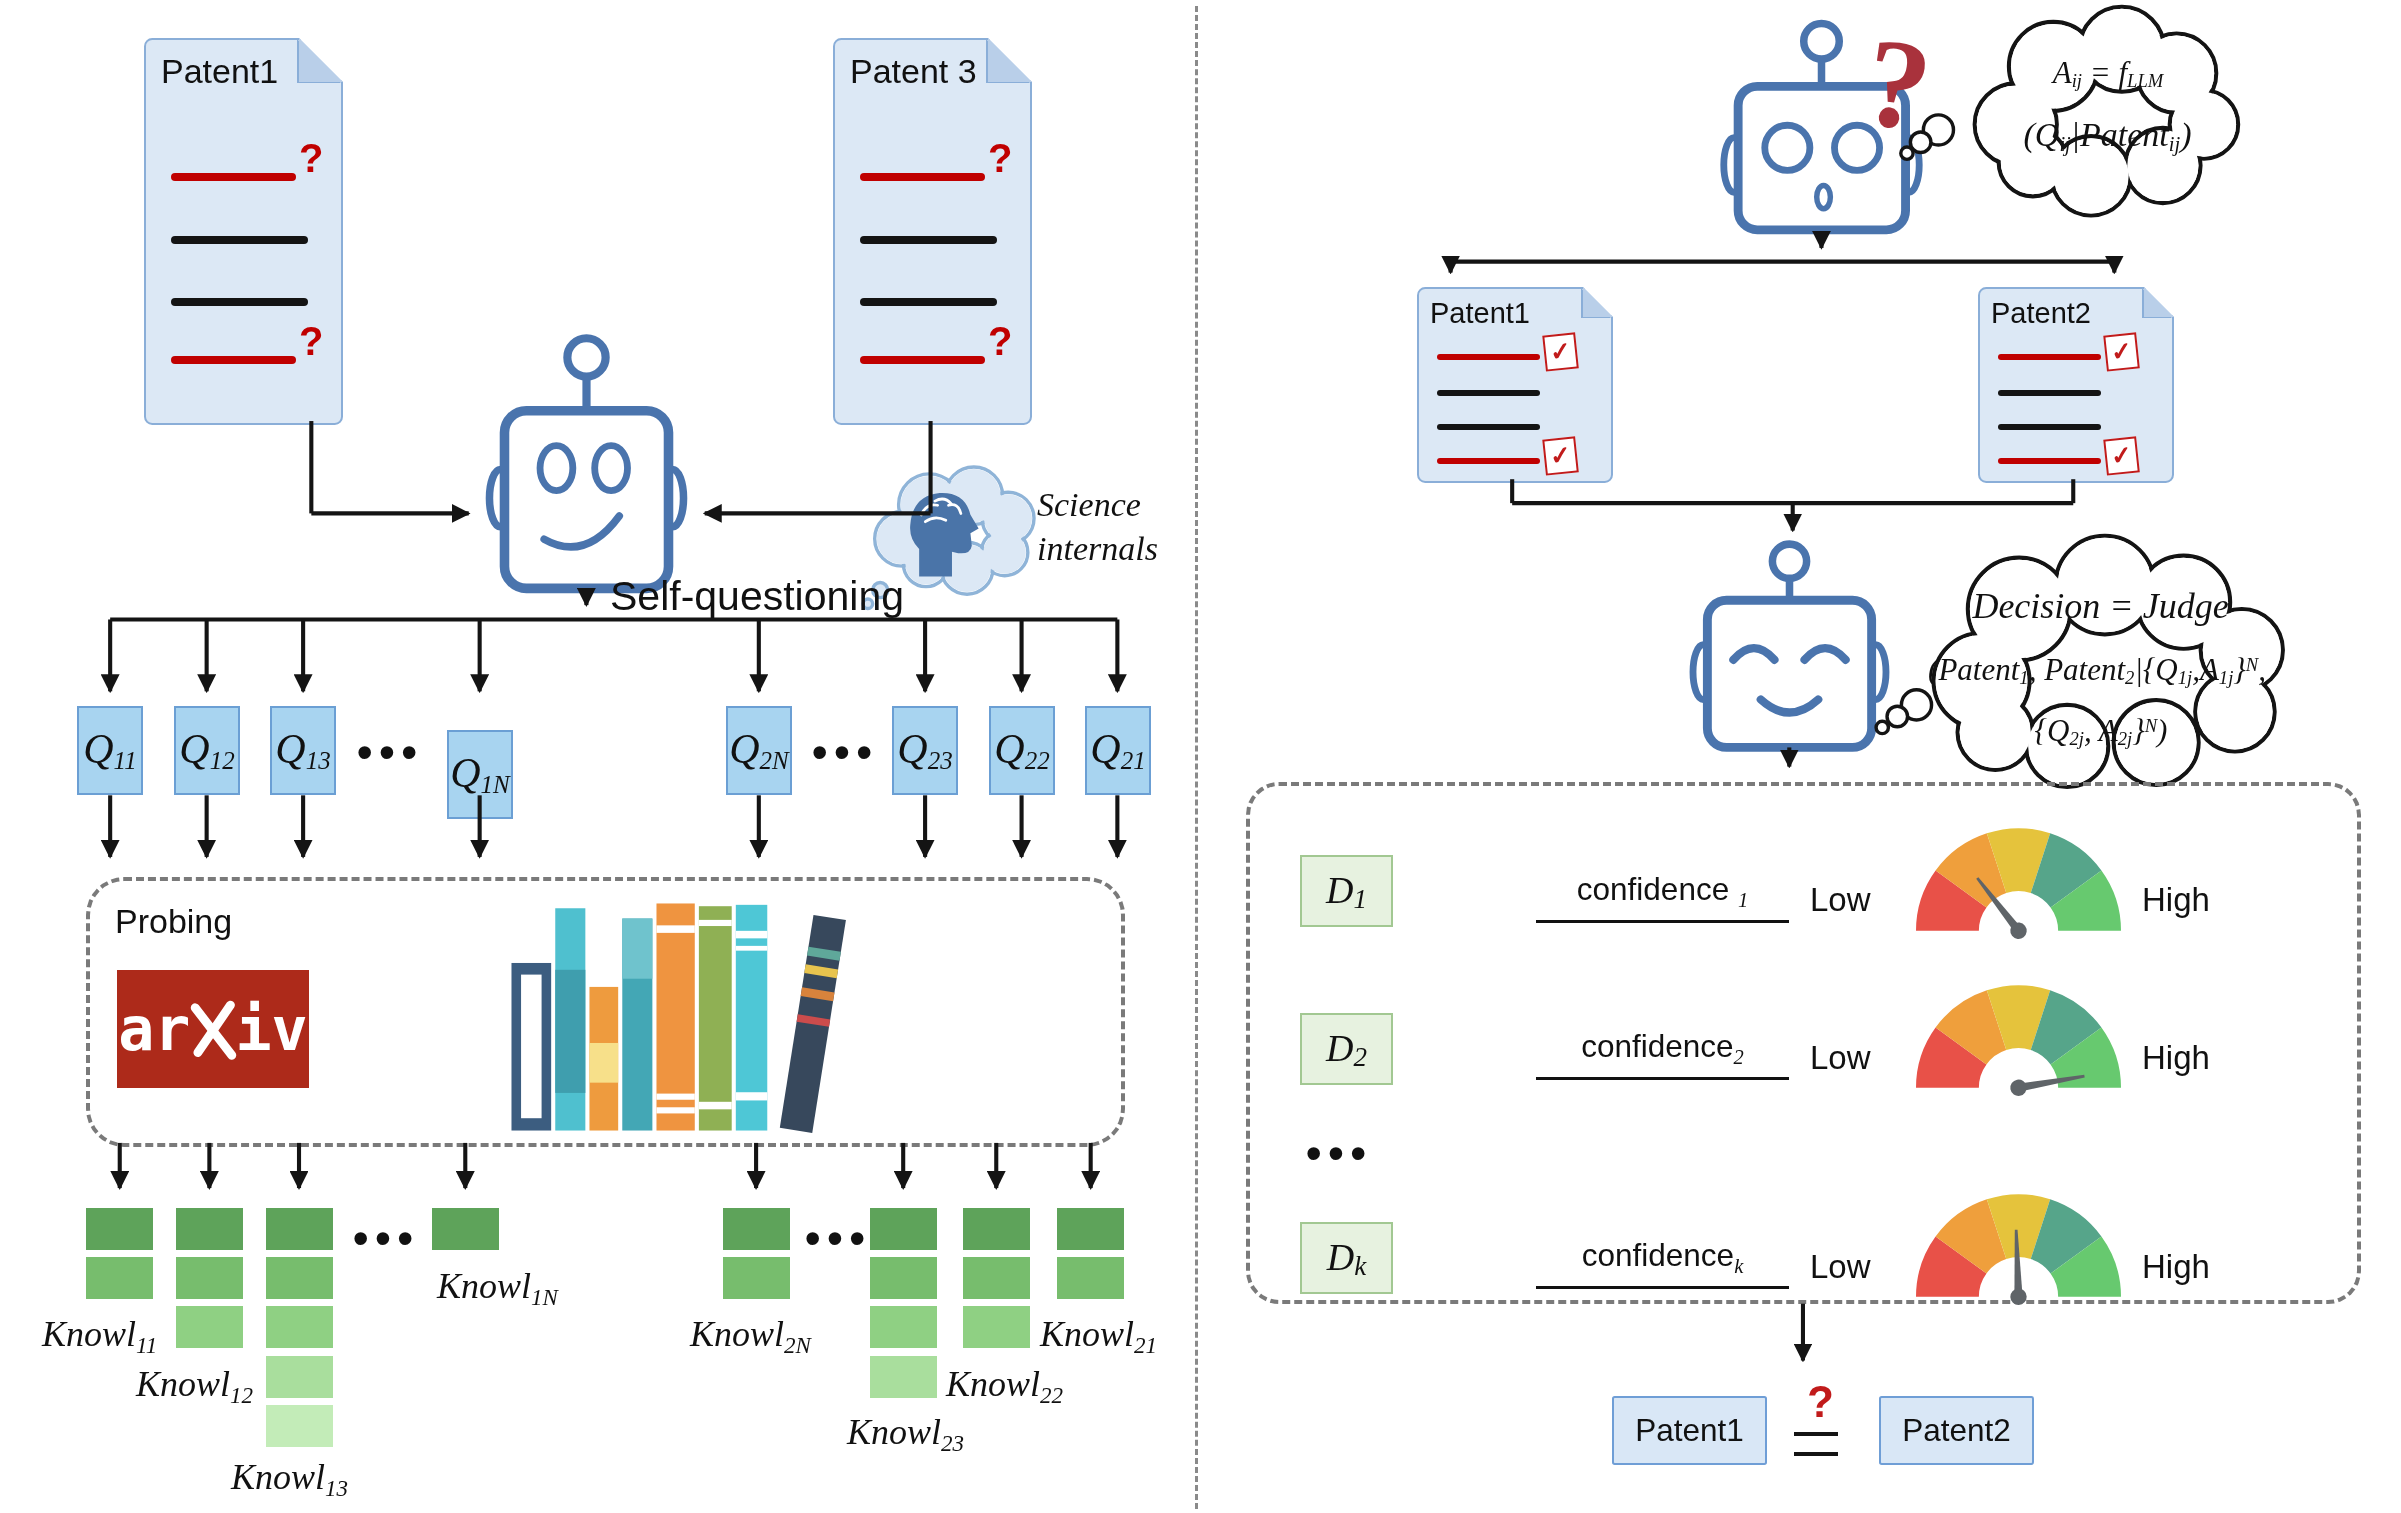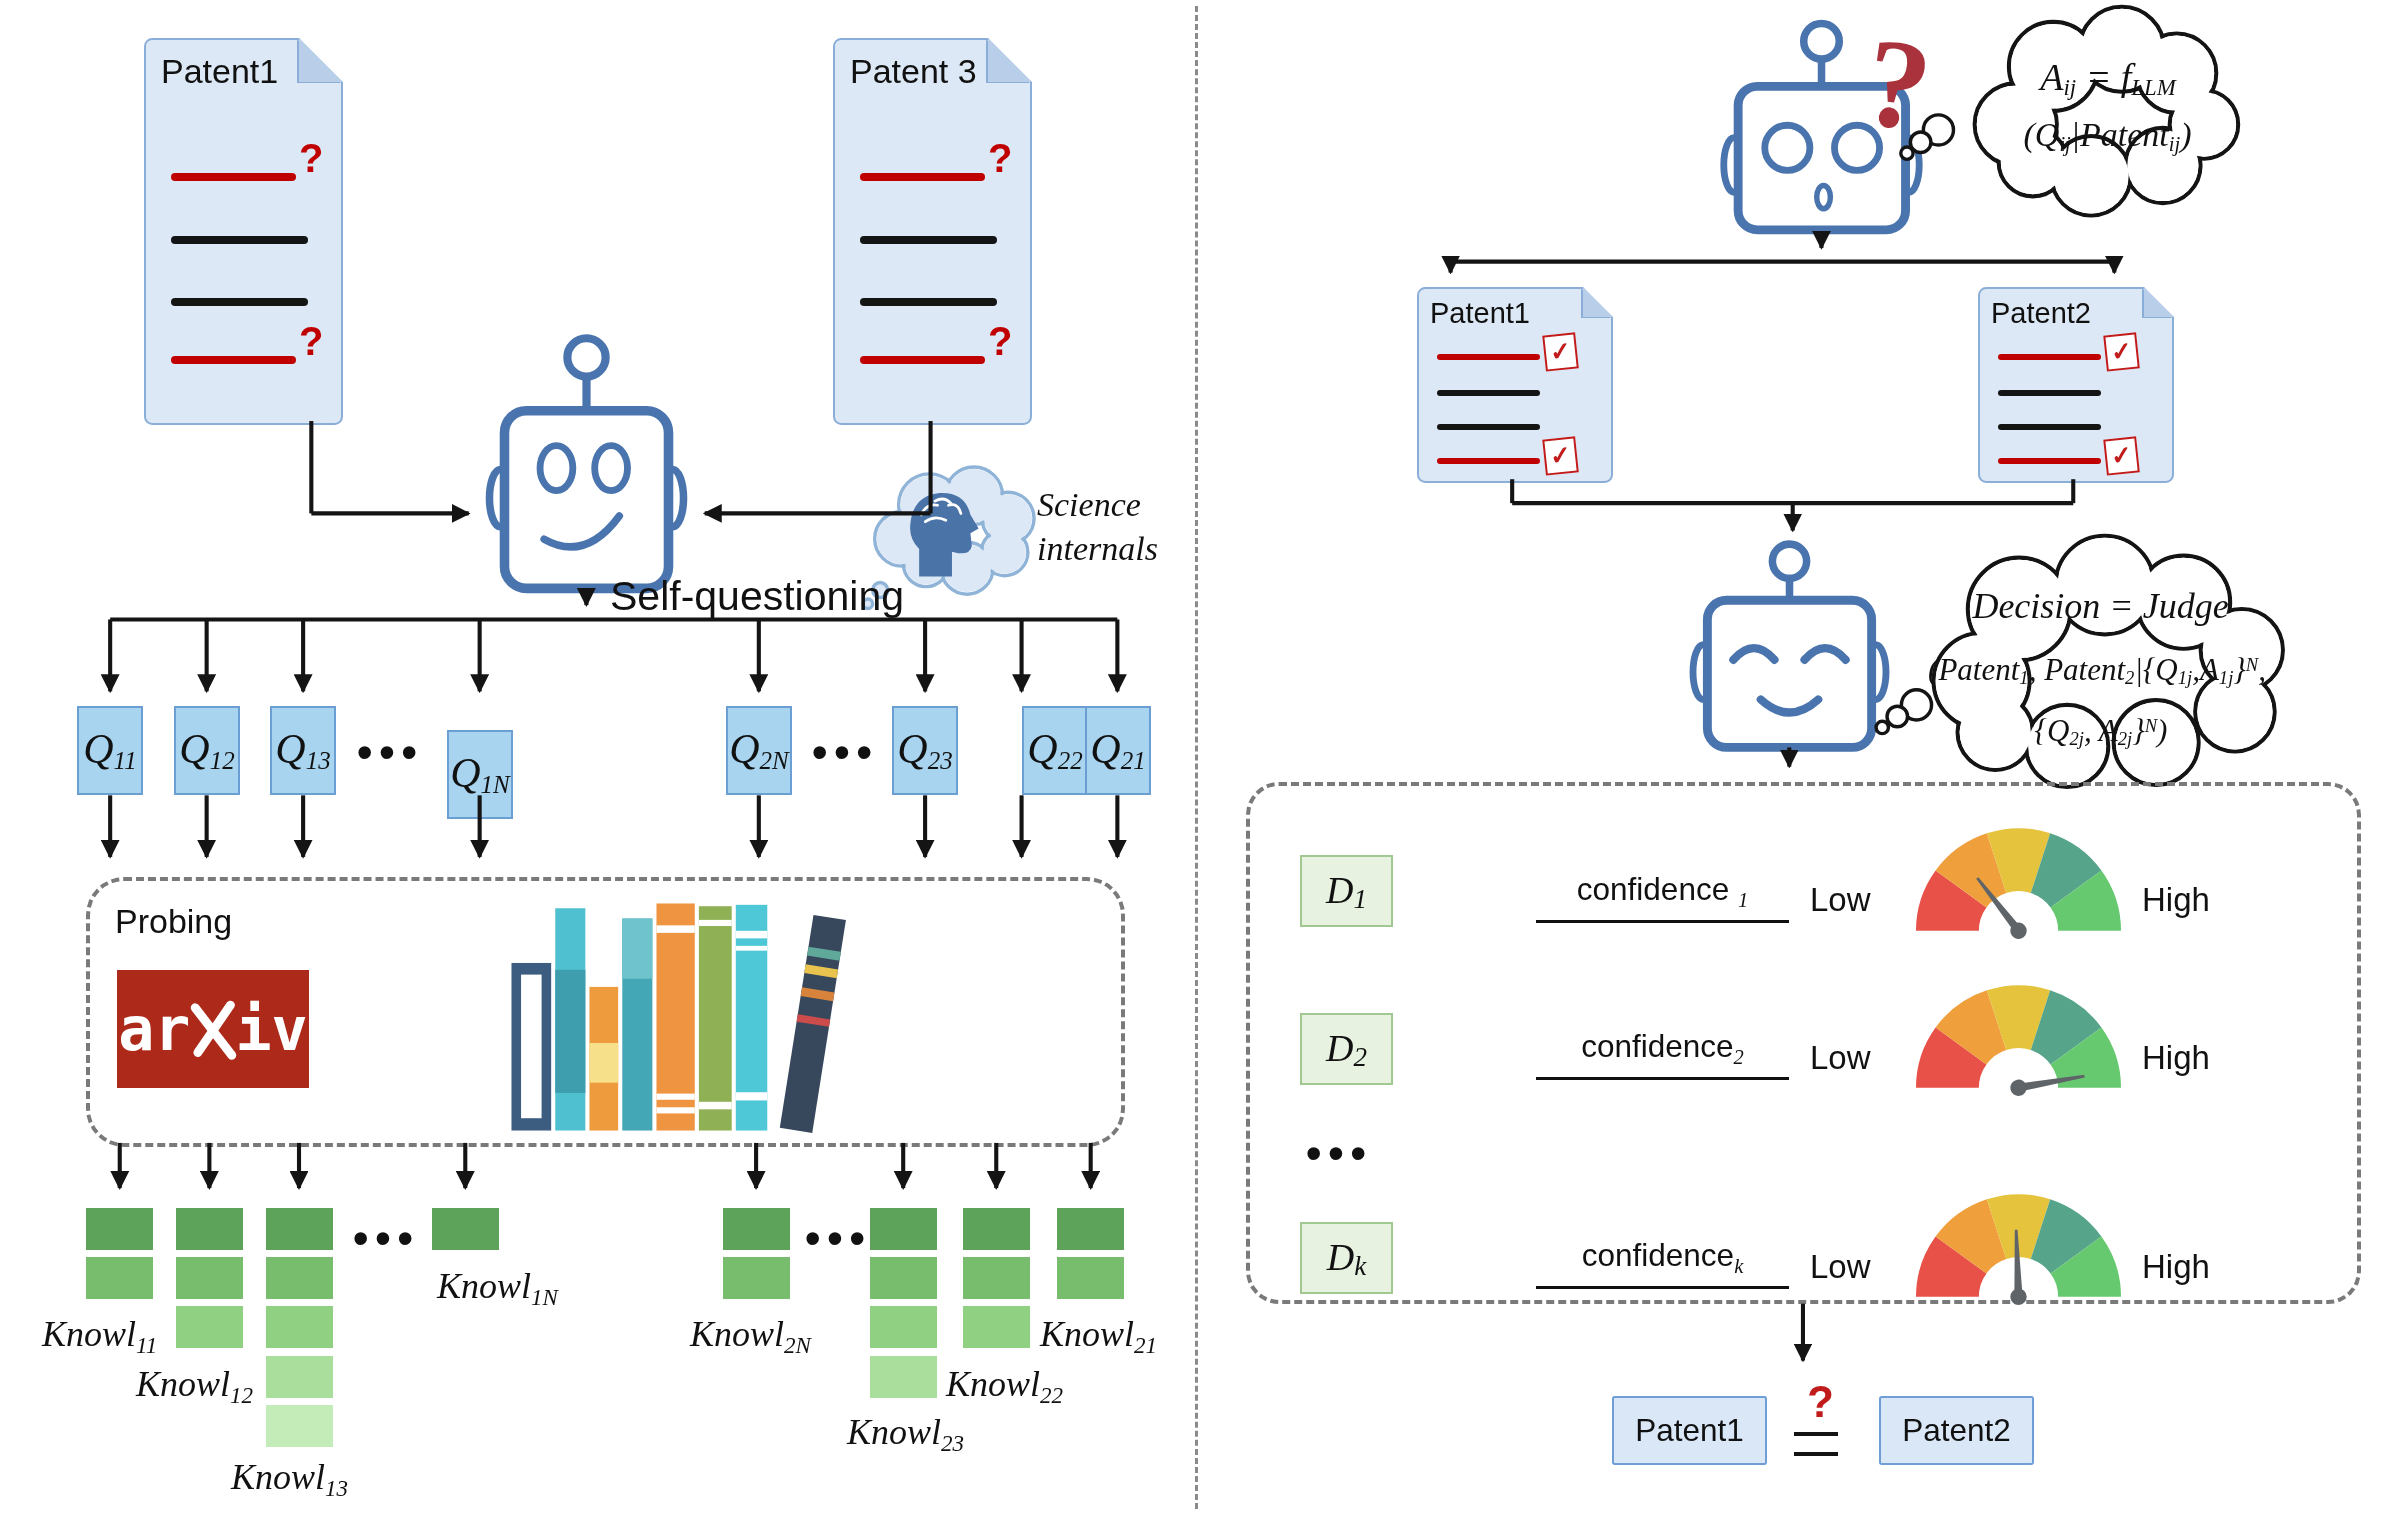--- a/index.html
+++ b/index.html
@@ -214,21 +214,21 @@
     <span><span>Q</span><sub>1N</sub></span>
   </div>
 
 <div class="qbox" style="left:726px;top:706px;">
     <span><span>Q</span><sub>2N</sub></span>
   </div>
 <div class="dots" style="left:812px;top:727px;">•••</div>
 <div class="qbox" style="left:892px;top:706px;">
     <span><span>Q</span><sub>23</sub></span>
   </div>
-<div class="qbox" style="left:1022px;top:706px;">
+<div class="qbox" style="left:989px;top:706px;">
     <span><span>Q</span><sub>22</sub></span>
   </div>
 <div class="qbox" style="left:1085px;top:706px;">
     <span><span>Q</span><sub>21</sub></span>
   </div>
 
 <div class="dashbox" style="left:86px;top:877px;width:1031px;height:262px;"></div>
 <div class="science-label" style="left:115px;top:902px;">Probing</div>
 
 <div class="arxiv" style="left:117px;top:970px;width:192px;height:118px;">
@@ -339,21 +339,21 @@
       <circle cx="390" cy="230" r="52"></circle>
     <circle cx="285" cy="245" r="55"></circle>
       <circle cx="200" cy="225" r="47"></circle>
   </g>
   <g stroke="#141414" stroke-width="5" fill="#ffffff">
     <circle cx="62" cy="178" r="22"></circle>
       <circle cx="36" cy="196" r="15"></circle>
       <circle cx="16" cy="212" r="9"></circle>
   </g>
 </svg>
-<div class="bubble-text" style="left:1988px;top:55px;width:240px;font-size:38px;"><span><span>A</span><sub>ij</sub><span> = f</span><sub>LLM</sub></span></div>
+<div class="bubble-text" style="left:1988px;top:55px;width:240px;font-size:31px;"><span><span>A</span><sub>ij</sub><span> = f</span><sub>LLM</sub></span></div>
 <div class="bubble-text" style="left:1974px;top:116px;width:267px;font-size:34px;"><span><span>(Q</span><sub>ij</sub><span>|Patent</span><sub>ij</sub><span>)</span></span></div>
 
 <div class="doc doc-sm" style="left:1417px;top:287px;width:192px;height:192px;">
   <div class="fold-cut" style="border-width:0 30px 30px 0;"></div>
   <div class="fold-flap" style="border-width:30px 0 0 30px;"></div>
   <div class="title" style="left:11px;top:8.2px;">Patent1</div>
   <div class="dline red" style="left:18px;top:65px;width:103px;"></div>
   <div class="checkbox" style="left:125px;top:45px;">
       <span>✓</span>
     </div>

